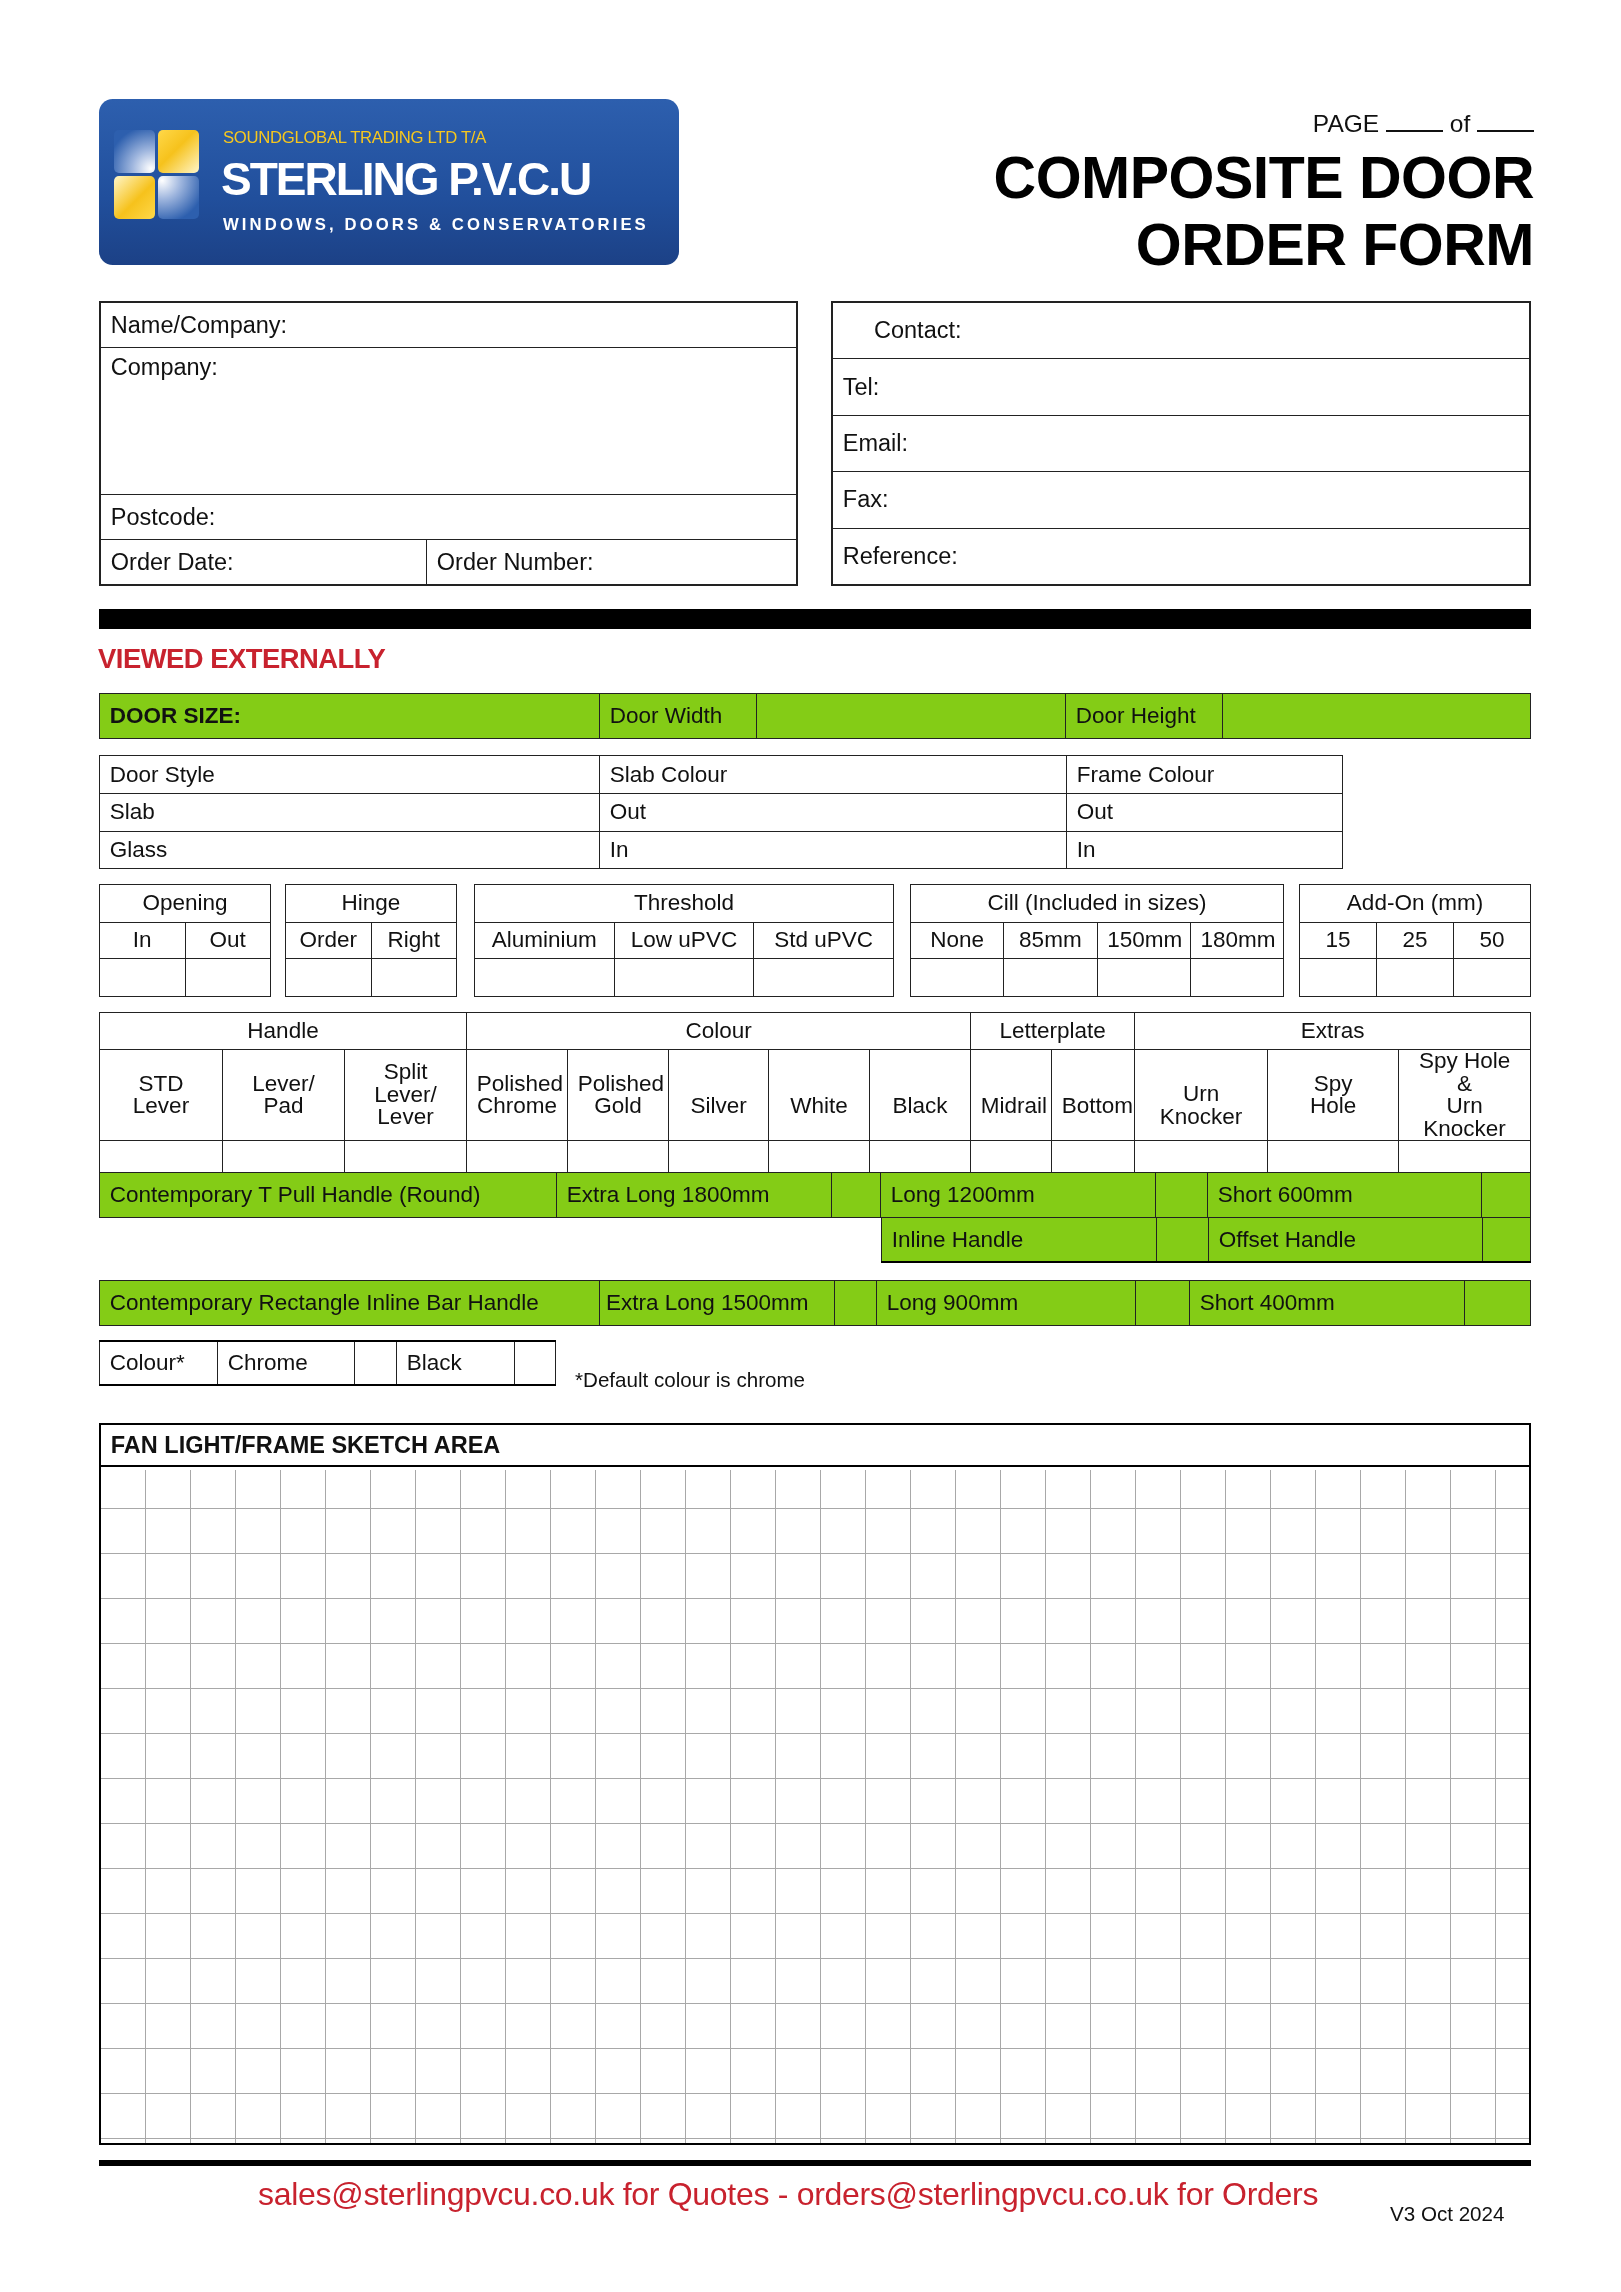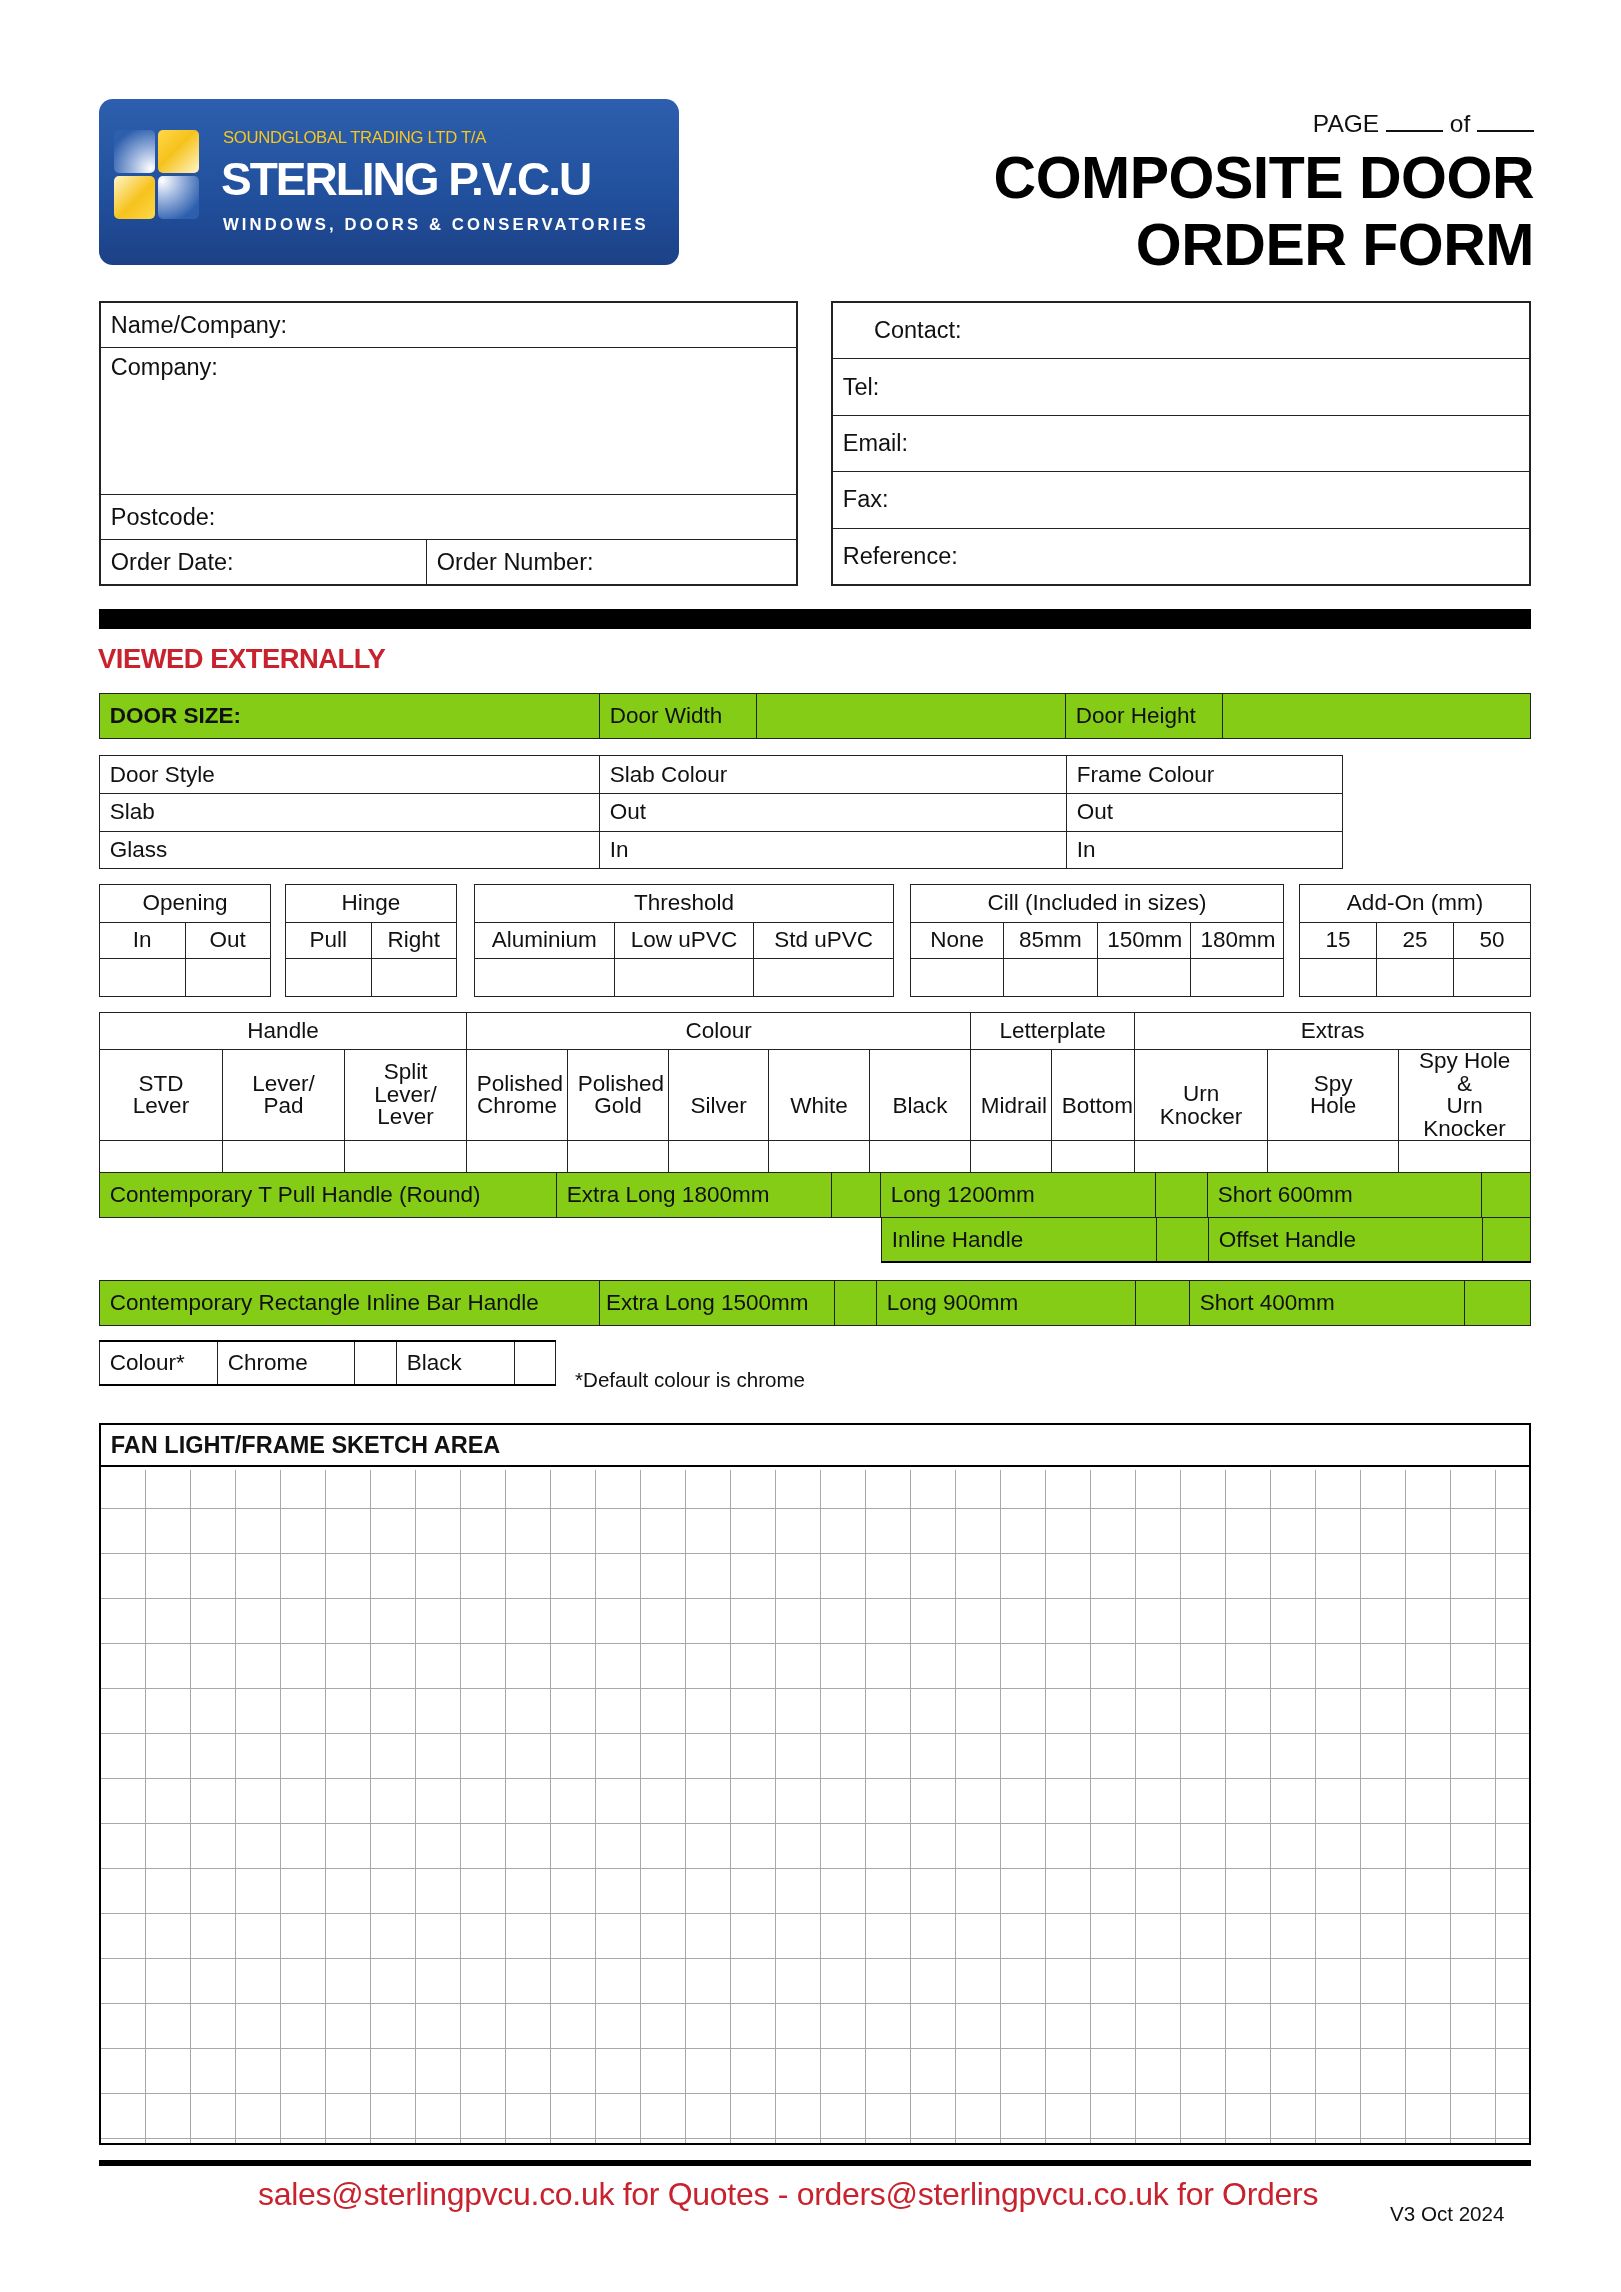--- a/index.html
+++ b/index.html
@@ -179,21 +179,21 @@
         <td></td>
       </tr>
 </tbody>
   </table>
 <table class="grid center" style="left:285px;top:884px;width:172px;height:113px;">
   <tbody>
       <tr style="height:37px;">
         <td colspan="2">Hinge</td>
       </tr>
   <tr class="sm" style="height:36px;">
-        <td>Pull</td>
+        <td>Order</td>
         <td>Right</td>
       </tr>
   <tr style="height:37px;">
         <td></td>
         <td></td>
       </tr>
 </tbody>
   </table>
 <table class="grid center" style="left:474px;top:884px;width:420px;height:113px;">
   <tbody>

